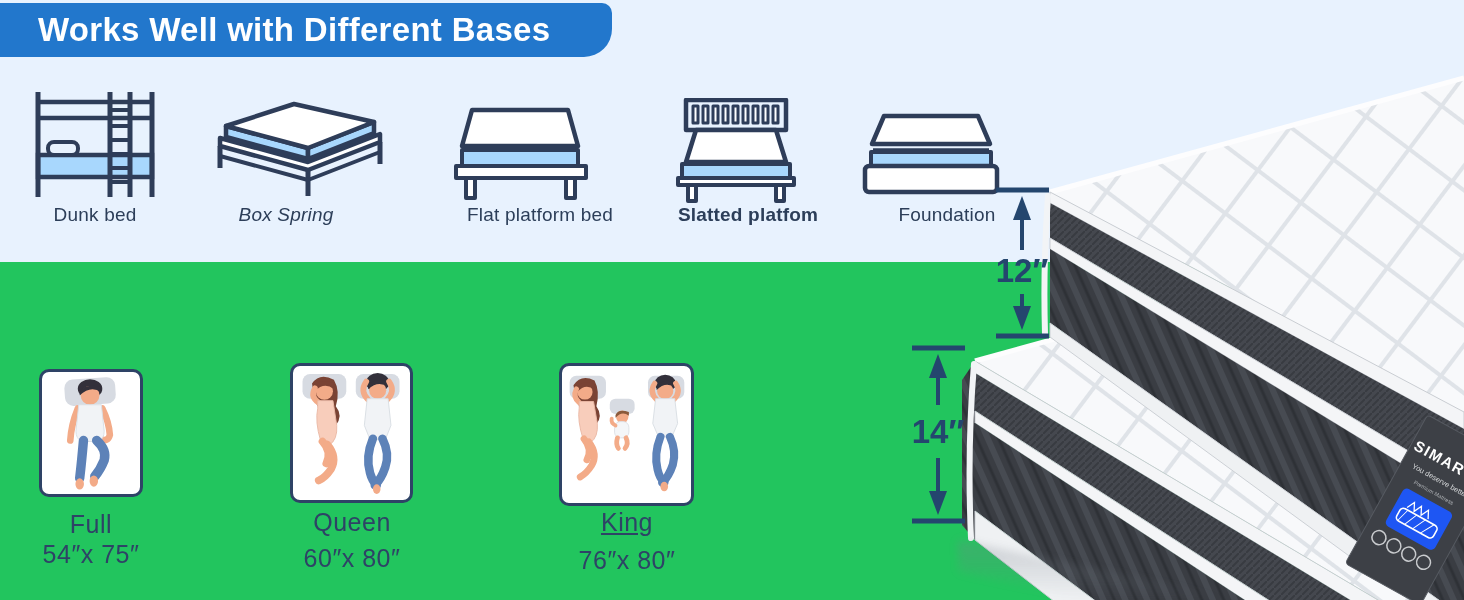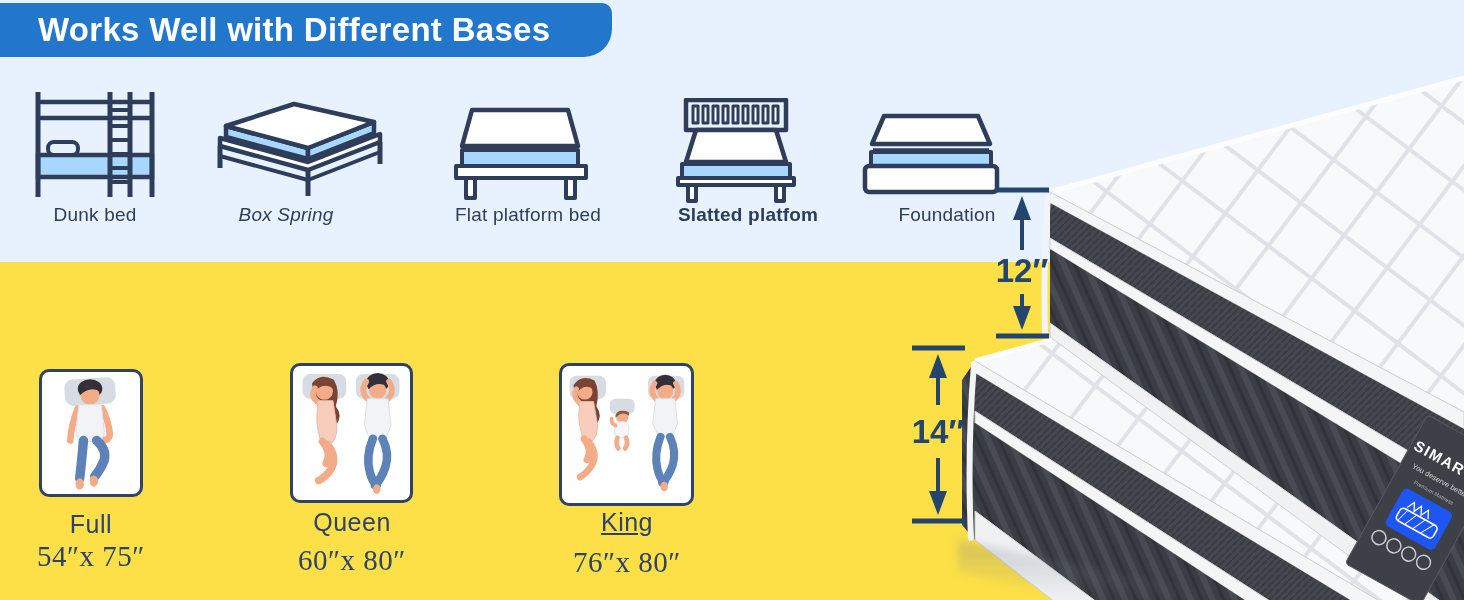--- a/index.html
+++ b/index.html
@@ -1,17 +1,17 @@
 <!DOCTYPE html>
 <html><head>
 <meta charset="utf-8">
 <style>
   html,body{margin:0;padding:0;background:#fff;}
   .canvas{
-    position:relative;width:1464px;height:600px;overflow:hidden;background:#fde047;
+    position:relative;width:1464px;height:600px;overflow:hidden;background:#22c55e;
     font-family:"Liberation Sans",sans-serif;
   }
   .bg-top{position:absolute;left:0;top:0;width:1464px;height:262px;background:#e8f2fe;}
   .banner{
     position:absolute;left:0;height:54px;box-sizing:border-box;background:#2277cc;color:#fff;
     font-size:33px;font-weight:600;line-height:54px;padding-left:38px;letter-spacing:.3px;
     border-radius:0 10px 28px 0;white-space:nowrap;
   }
   .banner-bases{top:3px;width:612px;}
   .banner-sizes{top:266px;width:456px;}
@@ -22,23 +22,22 @@
   }
   .size-frame{
     position:absolute;box-sizing:border-box;border:3px solid #2e4366;border-radius:10px;
     background:#fff;overflow:hidden;
   }
   .size-name{
     position:absolute;transform:translateX(-50%);font-size:25px;color:#2e4366;letter-spacing:.5px;
     white-space:nowrap;
   }
   .size-dims{
-    position:absolute;transform:translateX(-50%);font-size:29px;color:#2e4366;letter-spacing:.5px;
+    position:absolute;transform:translateX(-50%);font-size:25px;color:#2e4366;letter-spacing:.5px;
     white-space:nowrap;
-    font-family:Liberation Serif, serif;
   }
   svg{display:block;}
   .scene{position:absolute;left:870px;top:0;}
 </style>
 </head>
 <body>
 
 <div class="canvas">
   <div class="bg-top"></div>
 
@@ -86,21 +85,21 @@
     <svg width="145" height="100" viewBox="0 0 145 100">
       <g stroke="#2e3d59" stroke-width="4.5" stroke-linejoin="round" fill="none">
         <polygon points="24,6 120,6 130,42 14,42" fill="#ffffff"></polygon>
         <rect x="14" y="46" width="116" height="16" fill="#a8d7fd" stroke-width="4"></rect>
         <rect x="8" y="62" width="130" height="12" fill="#ffffff" stroke-width="4"></rect>
         <rect x="18" y="74" width="9" height="20" fill="#ffffff" stroke-width="4"></rect>
         <rect x="118" y="74" width="9" height="20" fill="#ffffff" stroke-width="4"></rect>
       </g>
     </svg>
   </div>
-  <div class="base-label" style="left:528px;">Flat platform bed</div>
+  <div class="base-label" style="left:540px;">Flat platform bed</div>
 
   <div class="base-item" style="left:666px;top:98px;">
     <svg width="140" height="105" viewBox="0 0 140 105">
       <g stroke="#2e3d59" stroke-width="4.5" stroke-linejoin="round" fill="none">
         <rect x="20" y="2" width="100" height="30" fill="#e8f2fe"></rect>
         <g stroke-width="3">
           <rect x="27" y="8" width="5" height="17" fill="#fff"></rect>
             <rect x="37" y="8" width="5" height="17" fill="#fff"></rect>
           <rect x="47" y="8" width="5" height="17" fill="#fff"></rect>
             <rect x="57" y="8" width="5" height="17" fill="#fff"></rect>

